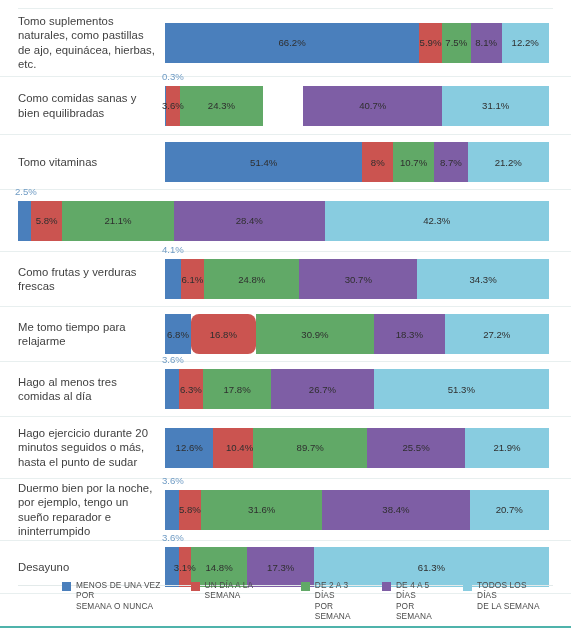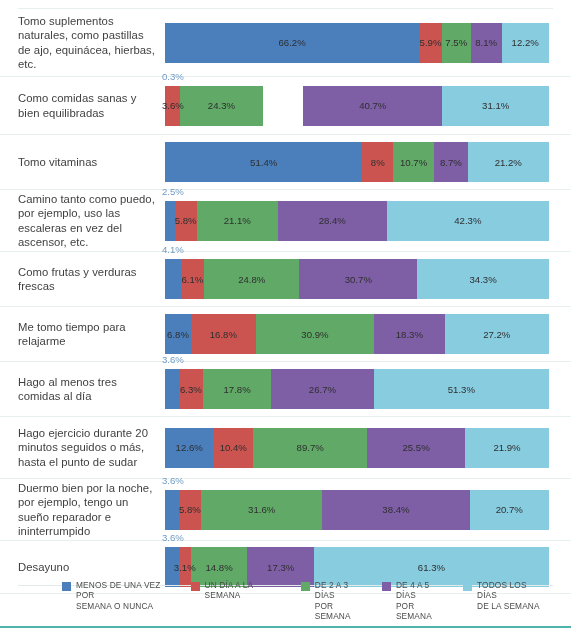--- a/index.html
+++ b/index.html
@@ -210,21 +210,20 @@
             <div class="seg c3" style="width: 8.7%;">
               <span class="seg-val inside">8.7%</span>
             </div>
             <div class="seg c4" style="width: 21.2%;">
               <span class="seg-val inside">21.2%</span>
             </div>
           </div>
         </div>
       </div>
       <div class="row" style="height: 62px;">
-        <div class="row-label">Camino tanto como puedo, por ejemplo, uso las escaleras en vez del ascensor, etc.</div>
         <div class="bar-area">
           <div class="bar">
             <div class="seg c0" style="width: 2.5%;">
               <span class="seg-val outside">2.5%</span>
             </div>
             <div class="seg c1" style="width: 5.8%;">
               <span class="seg-val inside">5.8%</span>
             </div>
             <div class="seg c2" style="width: 21.1%;">
               <span class="seg-val inside">21.1%</span>
@@ -260,21 +259,21 @@
           </div>
         </div>
       </div>
       <div class="row" style="height: 55px;">
         <div class="row-label">Me tomo tiempo para relajarme</div>
         <div class="bar-area">
           <div class="bar">
             <div class="seg c0" style="width: 6.8%;">
               <span class="seg-val inside">6.8%</span>
             </div>
-            <div class="seg c1" style="width: 16.8%;">
+            <div class="seg c1" style="width: 16.8%; border-radius: 8px;">
               <span class="seg-val inside">16.8%</span>
             </div>
             <div class="seg c2" style="width: 30.9%;">
               <span class="seg-val inside">30.9%</span>
             </div>
             <div class="seg c3" style="width: 18.3%;">
               <span class="seg-val inside">18.3%</span>
             </div>
             <div class="seg c4" style="width: 27.2%;">
               <span class="seg-val inside">27.2%</span>
@@ -304,21 +303,21 @@
           </div>
         </div>
       </div>
       <div class="row" style="height: 62px;">
         <div class="row-label">Hago ejercicio durante 20 minutos seguidos o más, hasta el punto de sudar</div>
         <div class="bar-area">
           <div class="bar">
             <div class="seg c0" style="width: 12.6%;">
               <span class="seg-val inside">12.6%</span>
             </div>
-            <div class="seg c1" style="width: 10.4%;">
+            <div class="seg c1" style="width: 10.4%; justify-content: flex-end;">
               <span class="seg-val inside">10.4%</span>
             </div>
             <div class="seg c2" style="width: 29.7%;">
               <span class="seg-val inside">89.7%</span>
             </div>
             <div class="seg c3" style="width: 25.5%;">
               <span class="seg-val inside">25.5%</span>
             </div>
             <div class="seg c4" style="width: 21.9%;">
               <span class="seg-val inside">21.9%</span>

